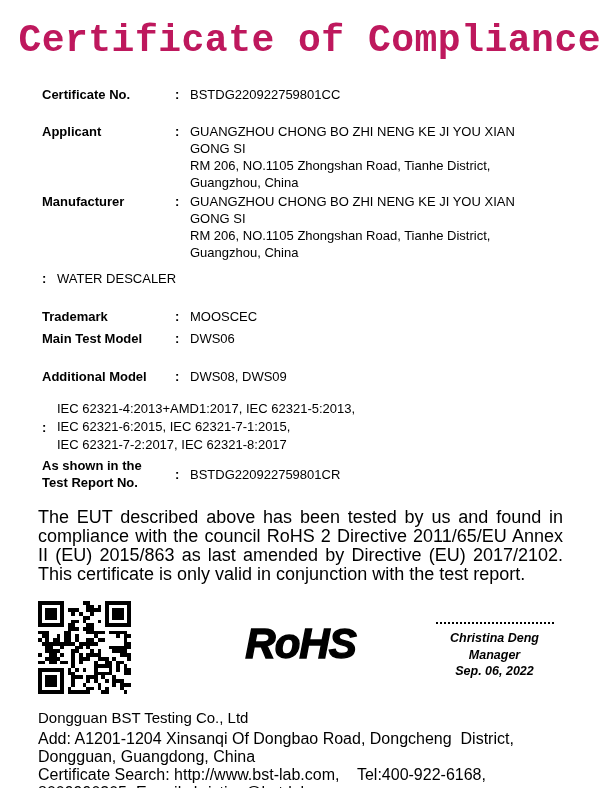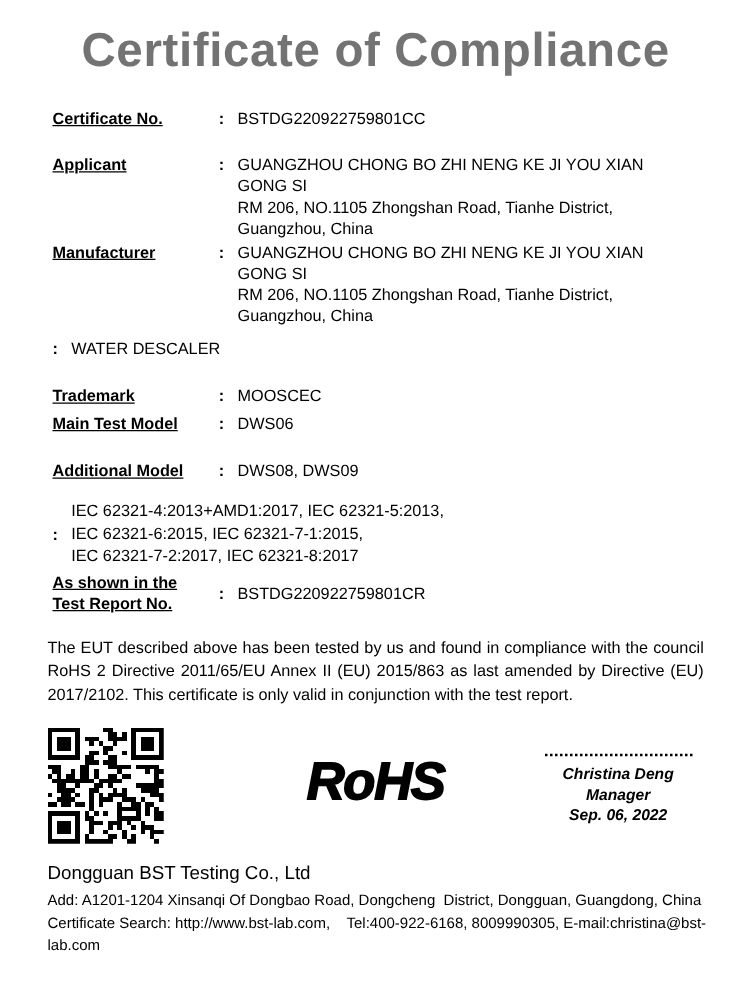--- a/index.html
+++ b/index.html
@@ -2,55 +2,55 @@
 <html><head>
 <meta charset="utf-8">
 <style>
   * { margin:0; padding:0; box-sizing:border-box; }
   html,body { background:#ffffff; }
   .page {
     width:601px; height:788px; background:#ffffff; overflow:hidden; position:relative;
     font-family:"Liberation Sans", sans-serif; color:#000;
   }
   .title {
-    font-family:Liberation Sans, sans-serif; font-weight:bold; font-size:38px;
-    color:#737373; text-align:center; padding-top:20px; letter-spacing:0.5px;
+    font-family:Liberation Mono, monospace; font-weight:bold; font-size:38px;
+    color:#be185d; text-align:right; padding-top:20px; letter-spacing:0.5px;
     line-height:42px;
   }
   .fields { margin-top:24px; padding:0 38px 0 42px; font-size:13px; }
   .row { display:flex; align-items:flex-start; line-height:17px; }
   .row.vcenter { align-items:center; }
-  .lbl { width:133px; flex:none; font-weight:bold;text-decoration:underline; }
+  .lbl { width:133px; flex:none; font-weight:bold; }
   .sep { width:15px; flex:none; font-weight:bold; }
   .val { flex:1; }
   .bold { font-weight:normal; }
   .ts-lines div { line-height:18px; }
   .m20{margin-bottom:20px}.m2{margin-bottom:2px}.m9{margin-bottom:9px}
   .m21{margin-bottom:21px}.m22{margin-bottom:5px}.m15{margin-bottom:15px}
   .m3{margin-bottom:3px}
   .statement {
-    margin-top:17px; padding:0 38px; font-size:13px; line-height:19px;
+    margin-top:17px; padding:0 38px; font-size:18px; line-height:19px;
     text-align:justify;
   }
   .seals { position:relative; height:95px; margin-top:16px;font-style:italic; }
   .qr { position:absolute; left:38px; top:1px; width:93px; height:93px; }
   .qr svg { width:100%; height:100%; display:block; }
   .rohs {
     position:absolute; left:0; right:0; top:22px; text-align:center;
     font-size:42px; font-weight:bold; letter-spacing:-1px; line-height:44px;
     -webkit-text-stroke:1.4px #000;
   }
   .sig {
     position:absolute; right:24px; top:22px; width:165px; text-align:center;
     font-size:12.5px; font-weight:bold; line-height:16.5px;
   }
   .sigline { width:118px; height:0; margin:0 auto 6px auto; border-top:2px dotted #000; }
   .company { margin-top:14px; padding:0 30px 0 38px; }
   .company-name { font-size:15px; font-weight:normal; margin-bottom:4px; }
-  .cline { font-size:12px; line-height:18px; white-space:pre-wrap; }
+  .cline { font-size:16px; line-height:18px; white-space:pre-wrap; }
 </style>
 </head>
 <body>
 
 <div class="page">
 
   <div class="title">Certificate of Compliance</div>
 
   <div class="fields">
 

